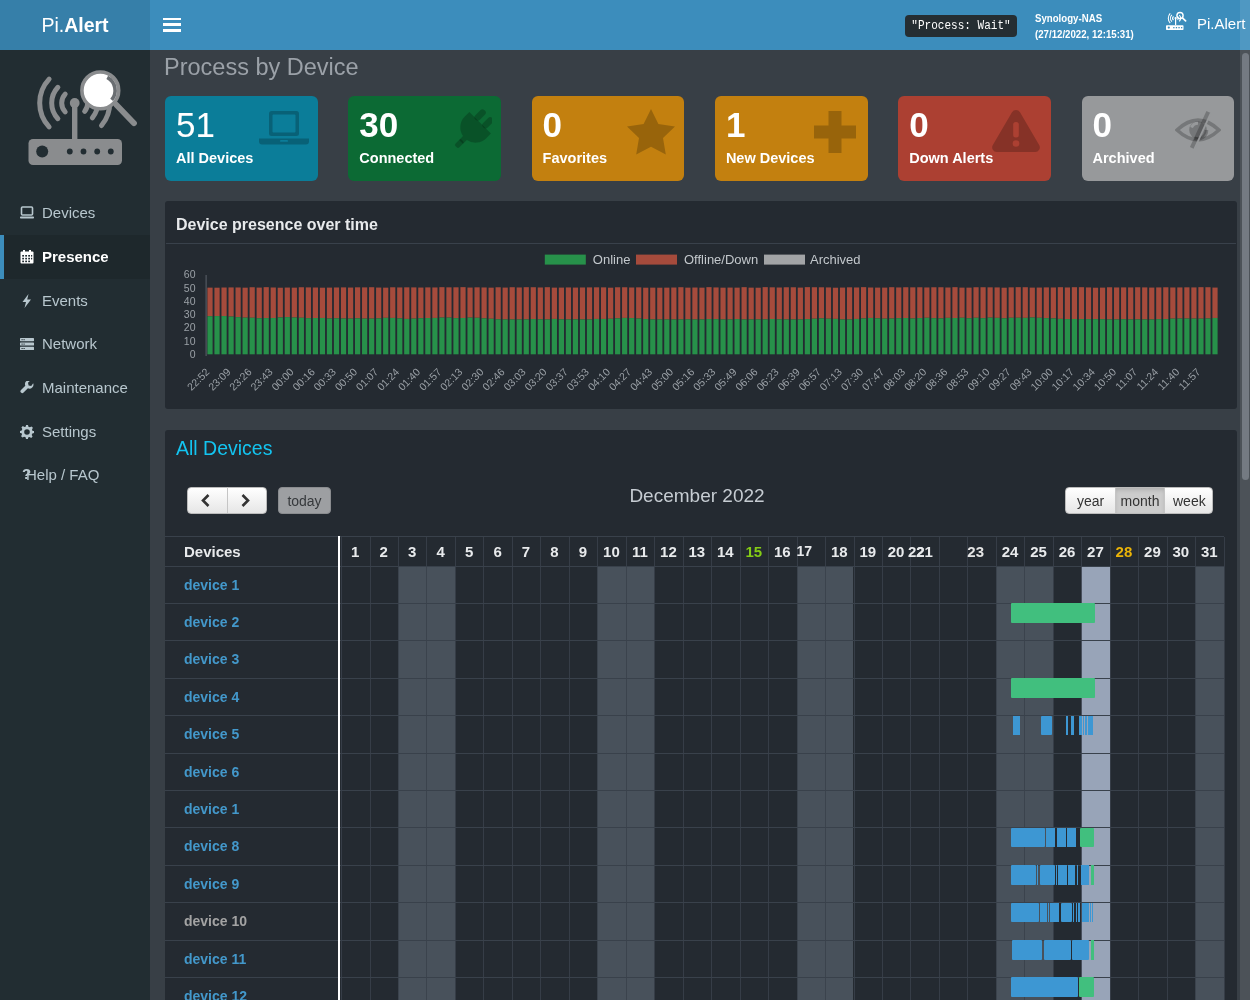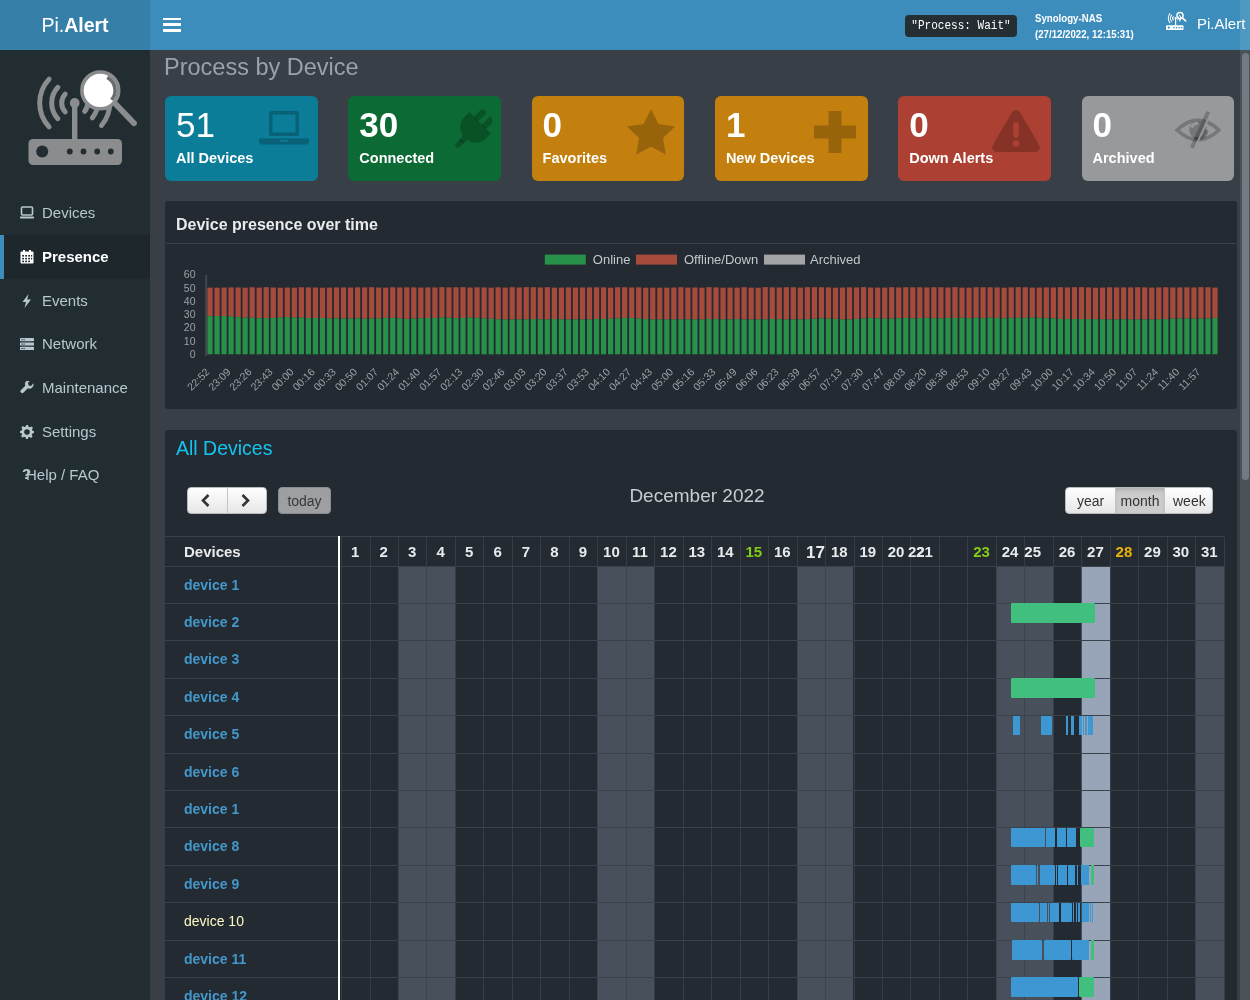--- a/index.html
+++ b/index.html
@@ -632,45 +632,45 @@
 <div style="position:absolute;left:511.8px;top:543px;width:28.47px;text-align:center;font-size:15px;font-weight:bold;color:#e8eaec">7</div>
 <div style="position:absolute;left:540.3px;top:543px;width:28.47px;text-align:center;font-size:15px;font-weight:bold;color:#e8eaec">8</div>
 <div style="position:absolute;left:568.8px;top:543px;width:28.47px;text-align:center;font-size:15px;font-weight:bold;color:#e8eaec">9</div>
 <div style="position:absolute;left:597.2px;top:543px;width:28.47px;text-align:center;font-size:15px;font-weight:bold;color:#e8eaec">10</div>
 <div style="position:absolute;left:625.7px;top:543px;width:28.47px;text-align:center;font-size:15px;font-weight:bold;color:#e8eaec">11</div>
 <div style="position:absolute;left:654.2px;top:543px;width:28.47px;text-align:center;font-size:15px;font-weight:bold;color:#e8eaec">12</div>
 <div style="position:absolute;left:682.6px;top:543px;width:28.47px;text-align:center;font-size:15px;font-weight:bold;color:#e8eaec">13</div>
 <div style="position:absolute;left:711.1px;top:543px;width:28.47px;text-align:center;font-size:15px;font-weight:bold;color:#e8eaec">14</div>
 <div style="position:absolute;left:739.6px;top:543px;width:28.47px;text-align:center;font-size:15px;font-weight:bold;color:#84cc16">15</div>
 <div style="position:absolute;left:768.0px;top:543px;width:28.47px;text-align:center;font-size:15px;font-weight:bold;color:#e8eaec">16</div>
-<div style="position:absolute;left:796.5px;top:543px;width:28.47px;text-align:right;font-size:17px;font-weight:bold;color:#e8eaec">17</div>
+<div style="position:absolute;left:796.5px;top:543px;width:28.47px;text-align:left;font-size:14px;font-weight:bold;color:#e8eaec">17</div>
 <div style="position:absolute;left:825.0px;top:543px;width:28.47px;text-align:center;font-size:15px;font-weight:bold;color:#e8eaec">18</div>
 <div style="position:absolute;left:853.5px;top:543px;width:28.47px;text-align:center;font-size:15px;font-weight:bold;color:#e8eaec">19</div>
 <div style="position:absolute;left:881.9px;top:543px;width:28.47px;text-align:center;font-size:15px;font-weight:bold;color:#e8eaec">20</div>
 <div style="position:absolute;left:910.4px;top:543px;width:28.47px;text-align:center;font-size:15px;font-weight:bold;color:#e8eaec">21</div>
 <div style="position:absolute;left:902px;top:543px;width:28.47px;text-align:center;font-size:15px;font-weight:bold;color:#e8eaec">22</div>
-<div style="position:absolute;left:967.3px;top:543px;width:28.47px;text-align:center;font-size:15px;font-weight:bold;color:#84cc16">23</div>
+<div style="position:absolute;left:967.3px;top:543px;width:28.47px;text-align:left;font-size:15px;font-weight:bold;color:#e5e5e5">23</div>
 <div style="position:absolute;left:995.8px;top:543px;width:28.47px;text-align:center;font-size:15px;font-weight:bold;color:#e8eaec">24</div>
-<div style="position:absolute;left:1024.3px;top:543px;width:28.47px;font-size:15px;font-weight:bold;color:#e8eaec">25</div>
+<div style="position:absolute;left:1024.3px;top:543px;width:28.47px;text-align:center;font-size:15px;font-weight:bold;color:#e8eaec">25</div>
 <div style="position:absolute;left:1052.8px;top:543px;width:28.47px;text-align:center;font-size:15px;font-weight:bold;color:#e8eaec">26</div>
 <div style="position:absolute;left:1081.2px;top:543px;width:28.47px;text-align:center;font-size:15px;font-weight:bold;color:#e8eaec">27</div>
 <div style="position:absolute;left:1109.7px;top:543px;width:28.47px;text-align:center;font-size:15px;font-weight:bold;color:#eab308">28</div>
 <div style="position:absolute;left:1138.2px;top:543px;width:28.47px;text-align:center;font-size:15px;font-weight:bold;color:#e8eaec">29</div>
 <div style="position:absolute;left:1166.6px;top:543px;width:28.47px;text-align:center;font-size:15px;font-weight:bold;color:#e8eaec">30</div>
 <div style="position:absolute;left:1195.1px;top:543px;width:28.47px;text-align:center;font-size:15px;font-weight:bold;color:#e8eaec">31</div>
 <div style="position:absolute;left:184px;top:576.5px;font-size:14px;font-weight:bold;color:#4398cb">device 1</div>
 <div style="position:absolute;left:184px;top:613.9px;font-size:14px;font-weight:bold;color:#4398cb">device 2</div>
 <div style="position:absolute;left:184px;top:651.3px;font-size:14px;font-weight:bold;color:#4398cb">device 3</div>
 <div style="position:absolute;left:184px;top:688.7px;font-size:14px;font-weight:bold;color:#4398cb">device 4</div>
 <div style="position:absolute;left:184px;top:726.1px;font-size:14px;font-weight:bold;color:#4398cb">device 5</div>
 <div style="position:absolute;left:184px;top:763.5px;font-size:14px;font-weight:bold;color:#4398cb">device 6</div>
 <div style="position:absolute;left:184px;top:800.9px;font-size:14px;font-weight:bold;color:#4398cb">device 1</div>
 <div style="position:absolute;left:184px;top:838.3px;font-size:14px;font-weight:bold;color:#4398cb">device 8</div>
 <div style="position:absolute;left:184px;top:875.7px;font-size:14px;font-weight:bold;color:#4398cb">device 9</div>
-<div style="position:absolute;left:184px;top:913.1px;font-size:14px;font-weight:normal;color:#fef9c3">device 10</div>
+<div style="position:absolute;left:184px;top:913.1px;font-size:14px;font-weight:bold;color:#a3a3a3">device 10</div>
 <div style="position:absolute;left:184px;top:950.5px;font-size:14px;font-weight:bold;color:#4398cb">device 11</div>
 <div style="position:absolute;left:184px;top:987.9px;font-size:14px;font-weight:bold;color:#4398cb">device 12</div>
 <div style="position:absolute;left:337.6px;top:536px;width:2.8px;height:464px;background:#ffffff"></div>
 <div style="position:absolute;left:1011.0px;top:603.3px;width:83.6px;height:19.8px;background:#41bf7e;border-radius:1px"></div>
 <div style="position:absolute;left:1011.0px;top:678.1px;width:83.6px;height:19.8px;background:#41bf7e;border-radius:1px"></div>
 <div style="position:absolute;left:1013.2px;top:715.5px;width:6.6px;height:19.8px;background:#3d97d3;border-radius:0px"></div>
 <div style="position:absolute;left:1040.9px;top:715.5px;width:11.6px;height:19.8px;background:#3d97d3;border-radius:1px"></div>
 <div style="position:absolute;left:1065.6px;top:715.5px;width:2.6px;height:19.8px;background:#3d97d3;border-radius:0px"></div>
 <div style="position:absolute;left:1071.1px;top:715.5px;width:3.3px;height:19.8px;background:#3d97d3;border-radius:0px"></div>
 <div style="position:absolute;left:1079.2px;top:715.5px;width:2.6px;height:19.8px;background:#3d97d3;border-radius:0px"></div>

